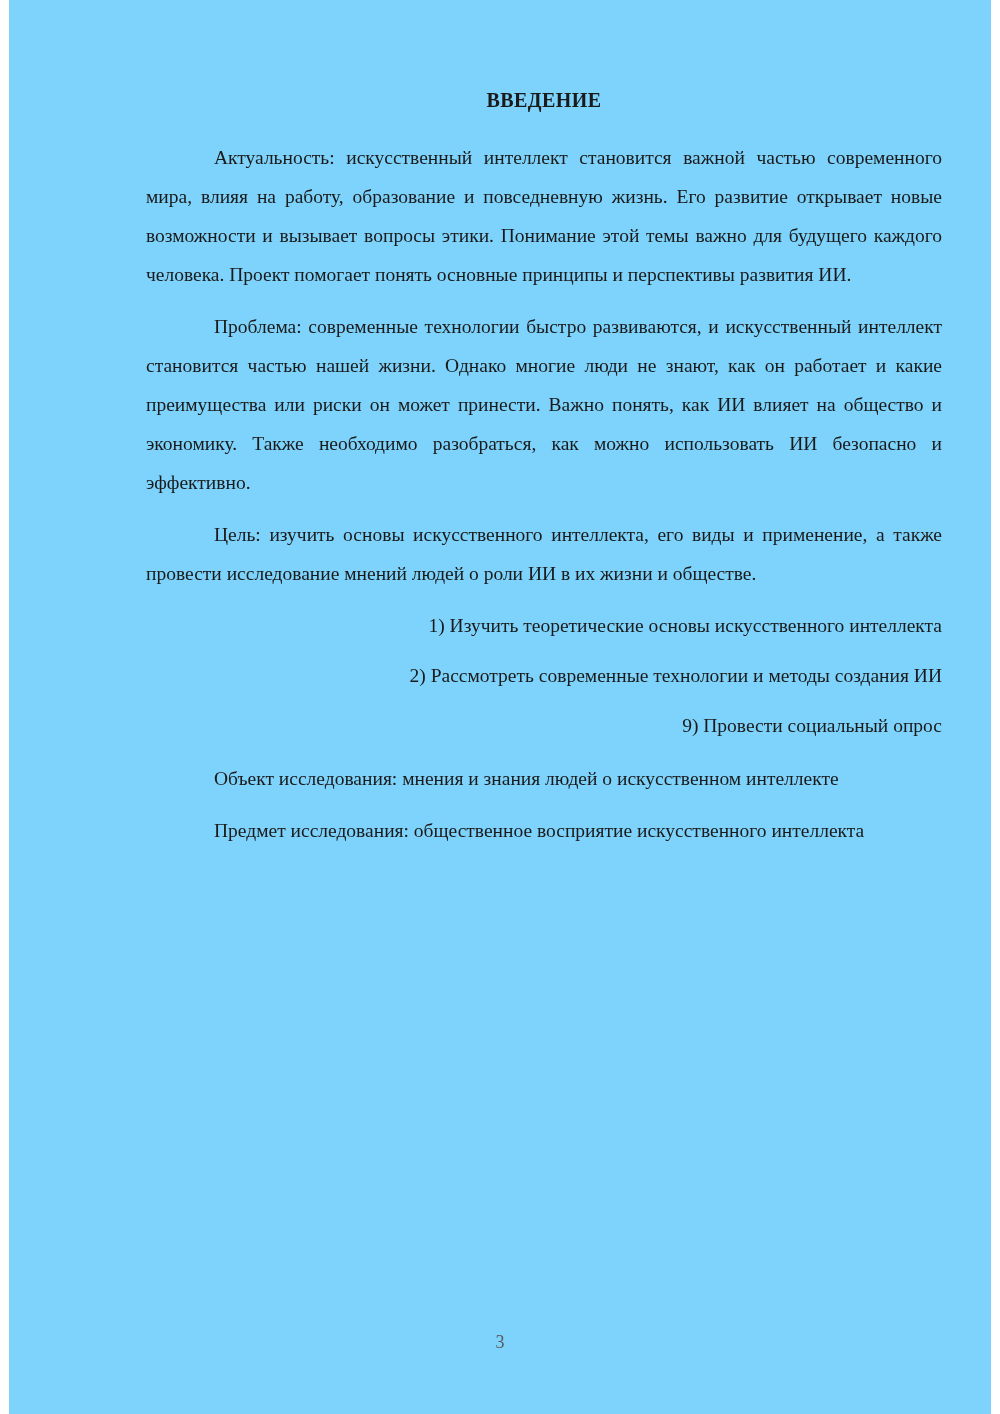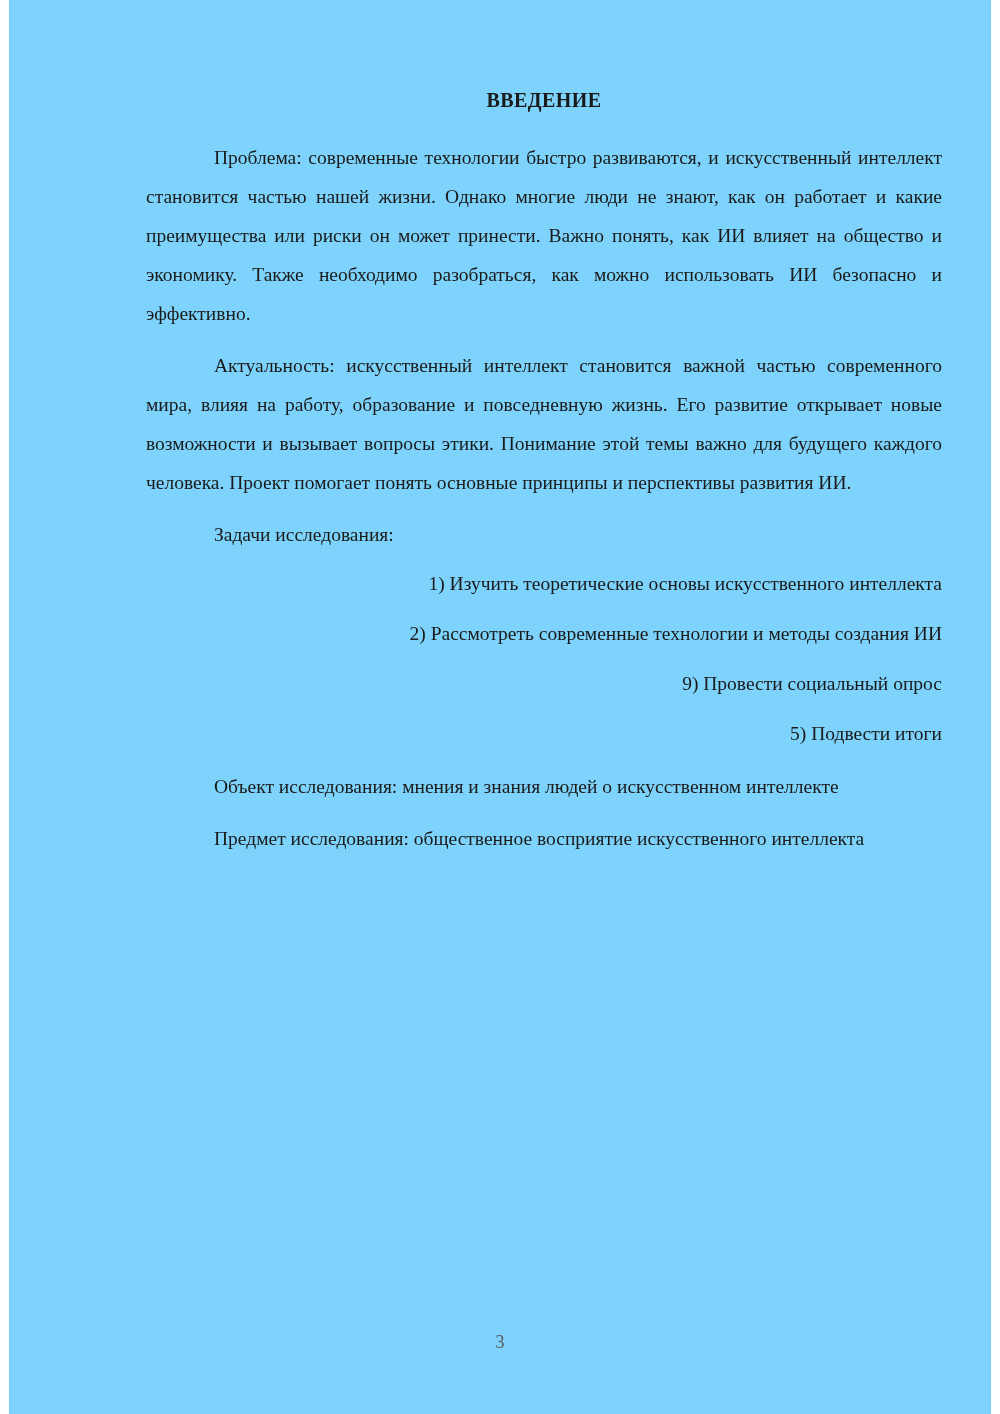--- a/index.html
+++ b/index.html
@@ -73,32 +73,31 @@
 </style>
 </head>
 <body>
 
 <div class="page">
 
   <div class="content">
 
     <h1 class="doc-heading">ВВЕДЕНИЕ</h1>
 
+    <p class="para">Актуальность: искусственный интеллект становится важной частью современного мира, влияя на работу, образование и повседневную жизнь. Его развитие открывает новые возможности и вызывает вопросы этики. Понимание этой темы важно для будущего каждого человека. Проект помогает понять основные принципы и перспективы развития ИИ.</p>
+
     <p class="para">Проблема: современные технологии быстро развиваются, и искусственный интеллект становится частью нашей жизни. Однако многие люди не знают, как он работает и какие преимущества или риски он может принести. Важно понять, как ИИ влияет на общество и экономику. Также необходимо разобраться, как можно использовать ИИ безопасно и эффективно.</p>
 
-    <p class="para">Актуальность: искусственный интеллект становится важной частью современного мира, влияя на работу, образование и повседневную жизнь. Его развитие открывает новые возможности и вызывает вопросы этики. Понимание этой темы важно для будущего каждого человека. Проект помогает понять основные принципы и перспективы развития ИИ.</p>
+    <p class="para">Цель: изучить основы искусственного интеллекта, его виды и применение, а также провести исследование мнений людей о роли ИИ в их жизни и обществе.</p>
 
-
-    <p class="list-intro">Задачи исследования:</p>
 
     <ul class="task-list">
       <li>1) Изучить теоретические основы искусственного интеллекта</li>
       <li>2) Рассмотреть современные технологии и методы создания ИИ</li>
       <li>9) Провести социальный опрос</li>
-      <li>5) Подвести итоги</li>
     </ul>
 
     <p class="para">Объект исследования: мнения и знания людей о искусственном интеллекте</p>
 
     <p class="para">Предмет исследования: общественное восприятие искусственного интеллекта</p>
 
 
 
   </div>
 

